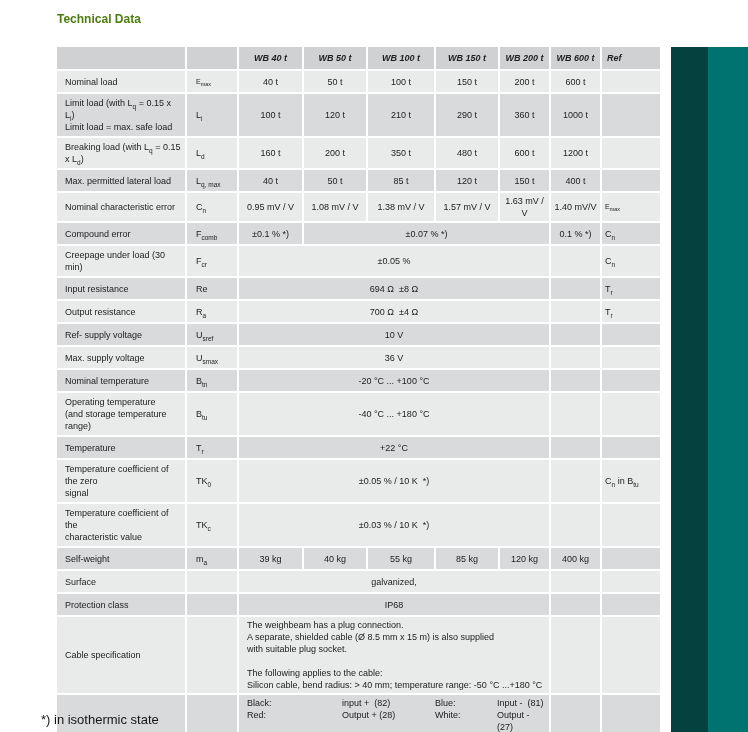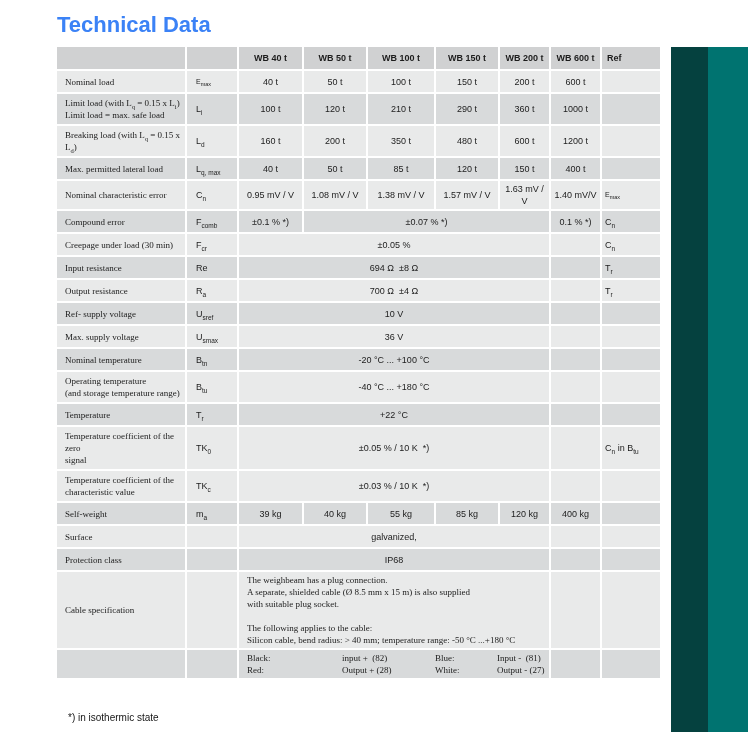--- a/index.html
+++ b/index.html
@@ -1,44 +1,44 @@
 <!DOCTYPE html>
 <html style="--accent-dark: #05413f; --accent-light: #007370; --header-bg: #d0d1d2; --row-light: #e9eaea; --row-dark: #d8dadb;"><head>
 <meta charset="utf-8">
 <style>
   * { margin:0; padding:0; box-sizing:border-box; }
   html,body { width:748px; height:732px; background:#ffffff; overflow:hidden;
               font-family:"Liberation Sans", sans-serif; color:#1c1c1c; }
   .page { position:relative; width:748px; height:732px; }
 
-  .title { position:absolute; left:57px; top:12px; font-size:22px; font-weight:bold; color:#3b82f6; }
+  .title { position:absolute; left:57px; top:12px; font-size:12px; font-weight:bold; color:#4d7c0f; }
 
   .accent-dark  { position:absolute; left:671px; top:47px; width:37px; height:685px; background:var(--accent-dark,#05413f); }
   .accent-light { position:absolute; left:708px; top:47px; width:40px; height:685px; background:var(--accent-light,#007370); }
 
   table.tech { position:absolute; left:55px; top:45px; border-collapse:separate; border-spacing:2px; background:#ffffff; table-layout:fixed; }
   th, td { font-size:9px; line-height:12px; vertical-align:middle; overflow:hidden; }
-  th { background:var(--header-bg,#d0d1d2); font-weight:bold; height:22px; text-align:center; }
+  th { background:var(--header-bg,#d0d1d2); font-weight:bold; height:22px; text-align:center;font-style:italic; }
   th.c-label, th.c-sym { background:var(--header-bg,#d0d1d2); }
   th.c-ref { text-align:left; padding-left:5px; }
   tr.ra td { background:var(--row-light,#e9eaea); }
   tr.rb td { background:var(--row-dark,#d8dadb); }
   td { height:21px; }
   td.lbl { text-align:left; padding:3px 4px 3px 8px; }
   td.sym { text-align:left; padding-left:9px; }
   td.val { text-align:center; white-space:pre-wrap; padding:2px 2px; }
   td.val.left { text-align:left; padding-left:8px; }
   td.vtop { vertical-align:top; }
   td.ref { text-align:left; padding-left:3px; }
   sub { font-size:6.5px; line-height:0; }
   .small { font-size:7px; }
   .small sub { font-size:5.5px; }
-  .ln { min-height:12px;font-family:Liberation Serif, serif; }
+  .ln { min-height:12px; }
   .grid4 { display:grid; grid-template-columns:95px 93px 62px auto; }
-  .footnote { position:absolute; left:68px; top:712px; font-size:10px; color:#161616; }
+  .footnote { position:absolute; left:41px; top:712px; font-size:13px; color:#161616; }
 </style>
 </head>
 <body>
 
 <div class="page">
   <div class="title">Technical Data</div>
 
   <table class="tech">
     <colgroup>
       <col style="width:128px">

